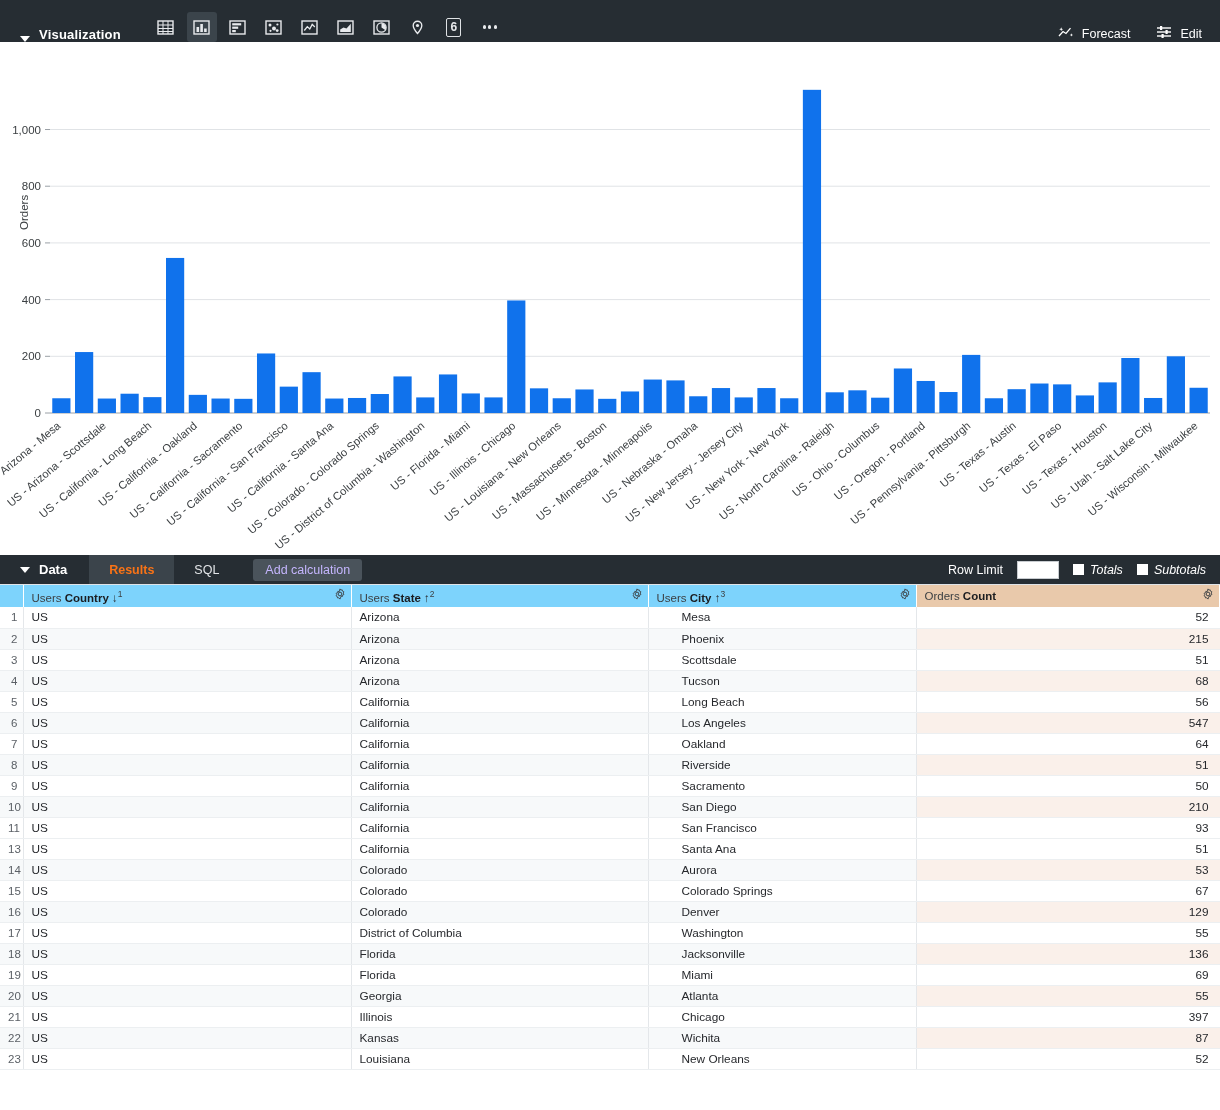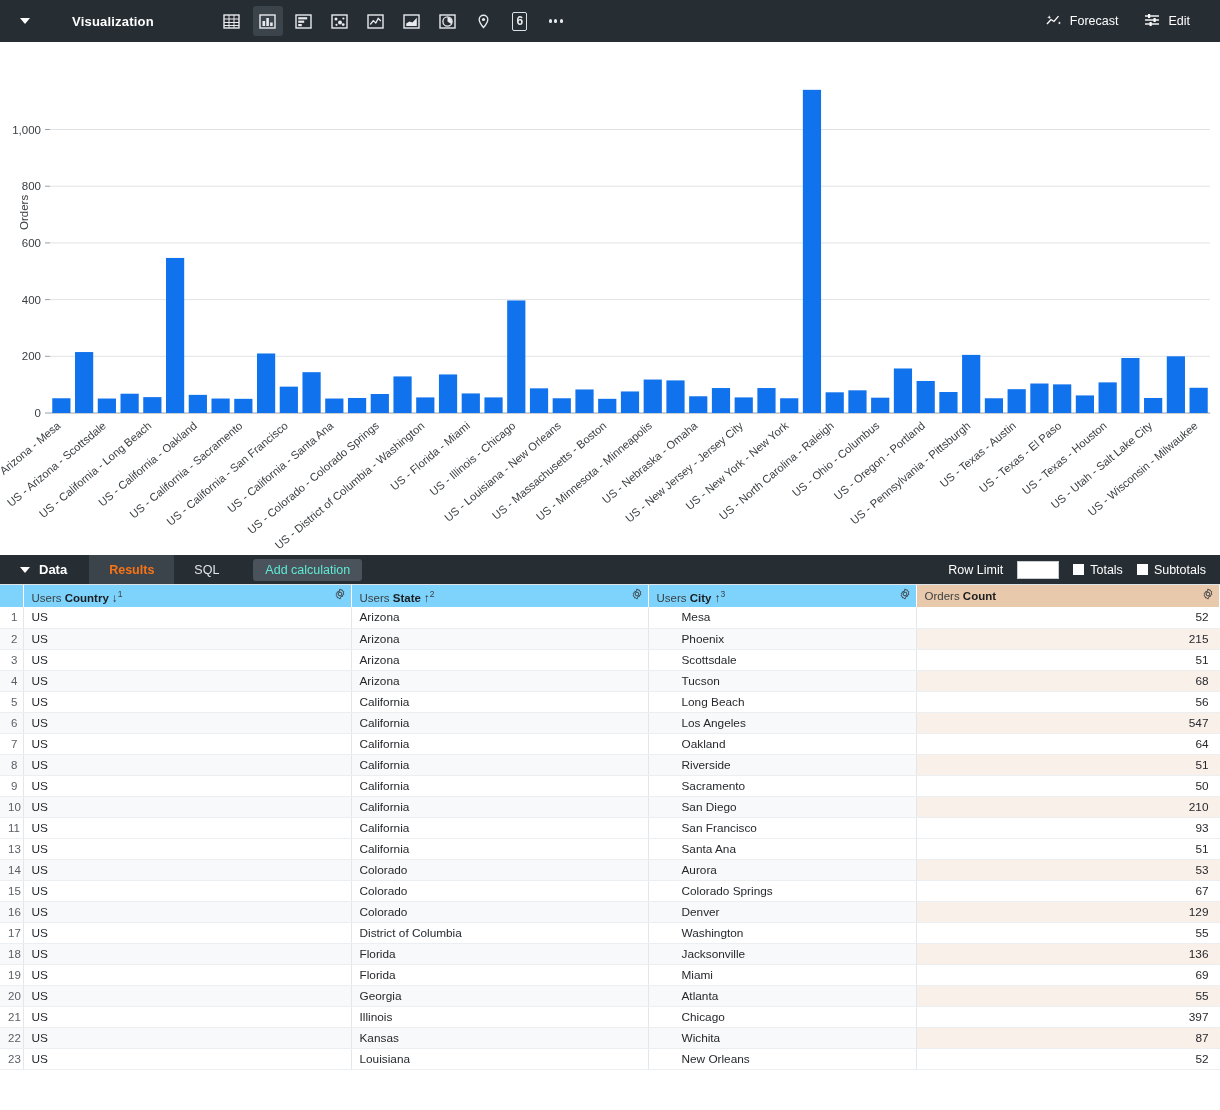--- a/index.html
+++ b/index.html
@@ -8,24 +8,23 @@
     width:1220px; height:1110px;
     background:#ffffff;
     font-family:"Liberation Sans", sans-serif;
     font-size:12px; color:#26282c;
     overflow:hidden;
   }
 
   
   .viz-bar {
     height:42px; background:#262d33;
-    display:flex; align-items:center;
+    display:flex; align-items:flex-end;
     color:#e8eaed;
     position:relative;
-    gap:33px;
   }
   .viz-caret {
     margin-left:20px; margin-right:9px;
     width:0;height:0;
     border-left:5px solid transparent;
     border-right:5px solid transparent;
     border-top:6px solid #ffffff;
   }
   .viz-title { font-size:13px; font-weight:bold; letter-spacing:.2px; color:#ffffff; }
   .viz-icons { display:flex; align-items:center; margin-left:30px; gap:0px; }
@@ -37,21 +36,21 @@
   }
   .vicon.sel { background:#3b444b; }
   .vicon svg { display:block; }
   .vicon .numglyph {
     border:1.6px solid #dfe2e5; border-radius:2px;
     width:15px;height:19px; display:flex;align-items:center;justify-content:center;
     font-size:12px; font-weight:bold; color:#e8eaed; line-height:1;
   }
   .vicon .dots { display:flex; gap:2.5px; }
   .vicon .dots i { width:3.2px;height:3.2px;border-radius:50%;background:#e8eaed; display:block;}
-  .viz-right { position:absolute; right:30px; display:flex; align-items:center; gap:26px;}
+  .viz-right { position:absolute; right:18px; display:flex; align-items:center; gap:26px;}
   .viz-act { display:flex; align-items:center; gap:8px; font-size:12.5px; color:#ffffff; cursor:pointer;}
 
   
   .chart-wrap { position:relative; height:513px; background:#fff; }
   .chart-svgbox { position:absolute; inset:0; }
   .ylabel {
     position:absolute; left:18px; top:188px;
     transform:rotate(-90deg); transform-origin:left top;
     font-size:11.5px; color:#3c4043; white-space:nowrap;
   }
@@ -66,30 +65,30 @@
     width:0;height:0;border-left:5px solid transparent;border-right:5px solid transparent;
     border-top:6px solid #fff;
   }
   .data-title { font-size:13px; font-weight:bold; margin-right:22px;}
   .dtab {
     height:29px; padding:0 20px; display:flex; align-items:center;
     font-size:12.5px; cursor:pointer; color:#e3e5e8;
   }
   .dtab.active { background:#3b444b; color:#f97316; font-weight:bold;}
   .addcalc {
-    margin-left:14px; background:#4a535b; color:#5eead4;
+    margin-left:14px; background:#4a535b; color:#c4b5fd;
     padding:4px 12px; border-radius:3px; font-size:12.5px; cursor:pointer;
   }
   .data-right { position:absolute; right:14px; display:flex;align-items:center; gap:14px; font-size:12.5px;}
   .rowlimit-label{ color:#fff;}
   .rowlimit-input {
     width:42px; height:18px; border:1px solid #c8ccd0; background:#fff;
     color:#222; font-size:12px; font-family:inherit; padding:0 20px;
   }
-  .chk { display:flex; align-items:center; gap:6px; color:#fff; cursor:pointer;}
+  .chk { display:flex; align-items:center; gap:6px; color:#fff; cursor:pointer;font-style:italic;}
   .chkbox { width:11px;height:11px; background:#fff; border:1px solid #fff; display:block;}
 
   
   .tbl { width:100%; border-collapse:collapse; table-layout:fixed; }
   .tbl th, .tbl td {
     font-weight:normal; font-size:11.8px; color:#26282c;
     padding:0 8px; height:21px; overflow:hidden; white-space:nowrap;
   }
   .tbl thead th {
     background:#7dd3fc; height:22px; text-align:left;

